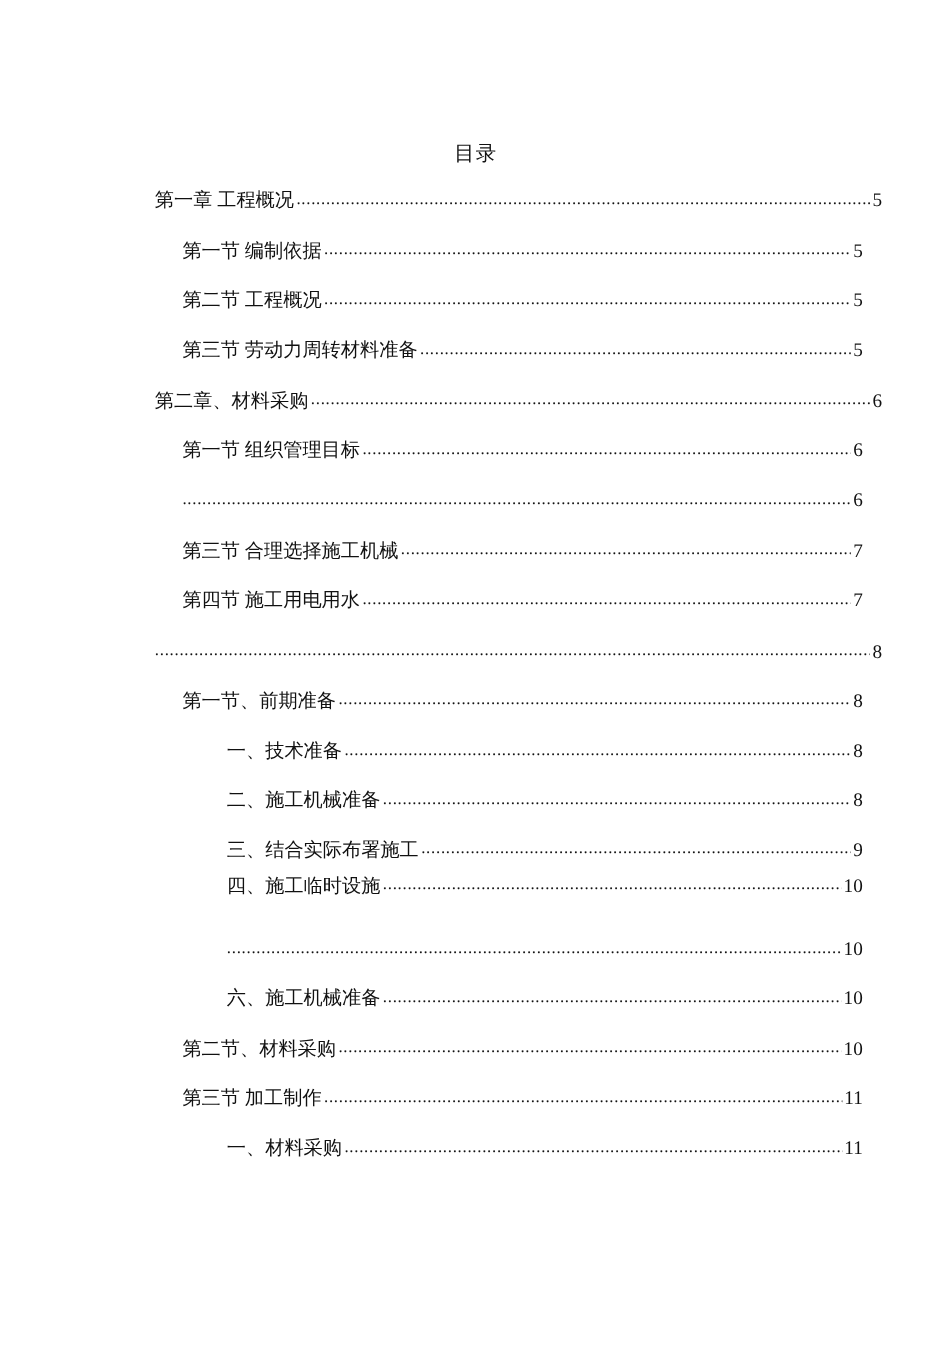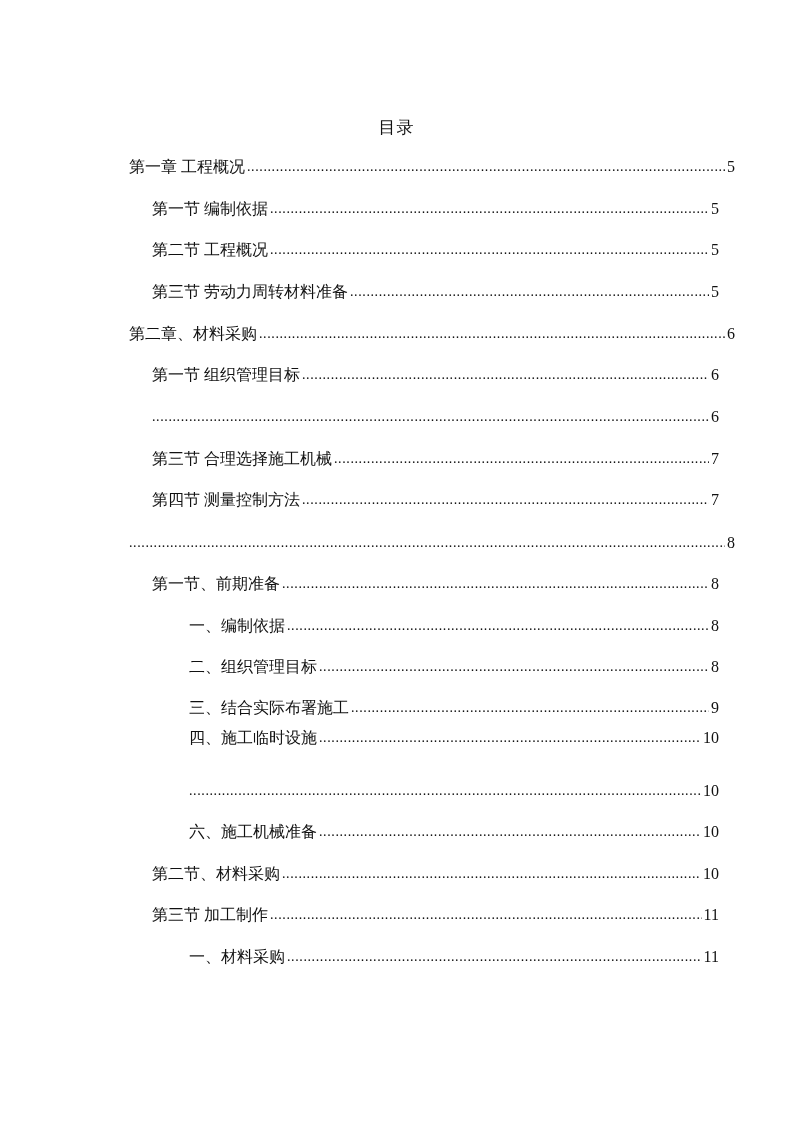--- a/index.html
+++ b/index.html
@@ -58,40 +58,40 @@
   <div class="row l2" style="top:250px">
       <span class="leader"></span>
       <span class="page">6</span>
     </div>
   <div class="row l2" style="top:292px">
       <span class="label">第三节  合理选择施工机械</span>
       <span class="leader"></span>
       <span class="page">7</span>
     </div>
   <div class="row l2" style="top:333px">
-      <span class="label">第四节  测量控制方法</span>
+      <span class="label">第四节  施工用电用水</span>
       <span class="leader"></span>
       <span class="page">7</span>
     </div>
   <div class="row l1" style="top:376px">
       <span class="leader"></span>
       <span class="page">8</span>
     </div>
   <div class="row l2" style="top:417px">
       <span class="label">第一节、前期准备</span>
       <span class="leader"></span>
       <span class="page">8</span>
     </div>
   <div class="row l3" style="top:459px">
-      <span class="label">一、编制依据</span>
+      <span class="label">一、技术准备</span>
       <span class="leader"></span>
       <span class="page">8</span>
     </div>
   <div class="row l3" style="top:500px">
-      <span class="label">二、组织管理目标</span>
+      <span class="label">二、施工机械准备</span>
       <span class="leader"></span>
       <span class="page">8</span>
     </div>
   <div class="row l3" style="top:541px">
       <span class="label">三、结合实际布署施工</span>
       <span class="leader"></span>
       <span class="page">9</span>
     </div>
   <div class="row l3" style="top:571px">
       <span class="label">四、施工临时设施</span>

